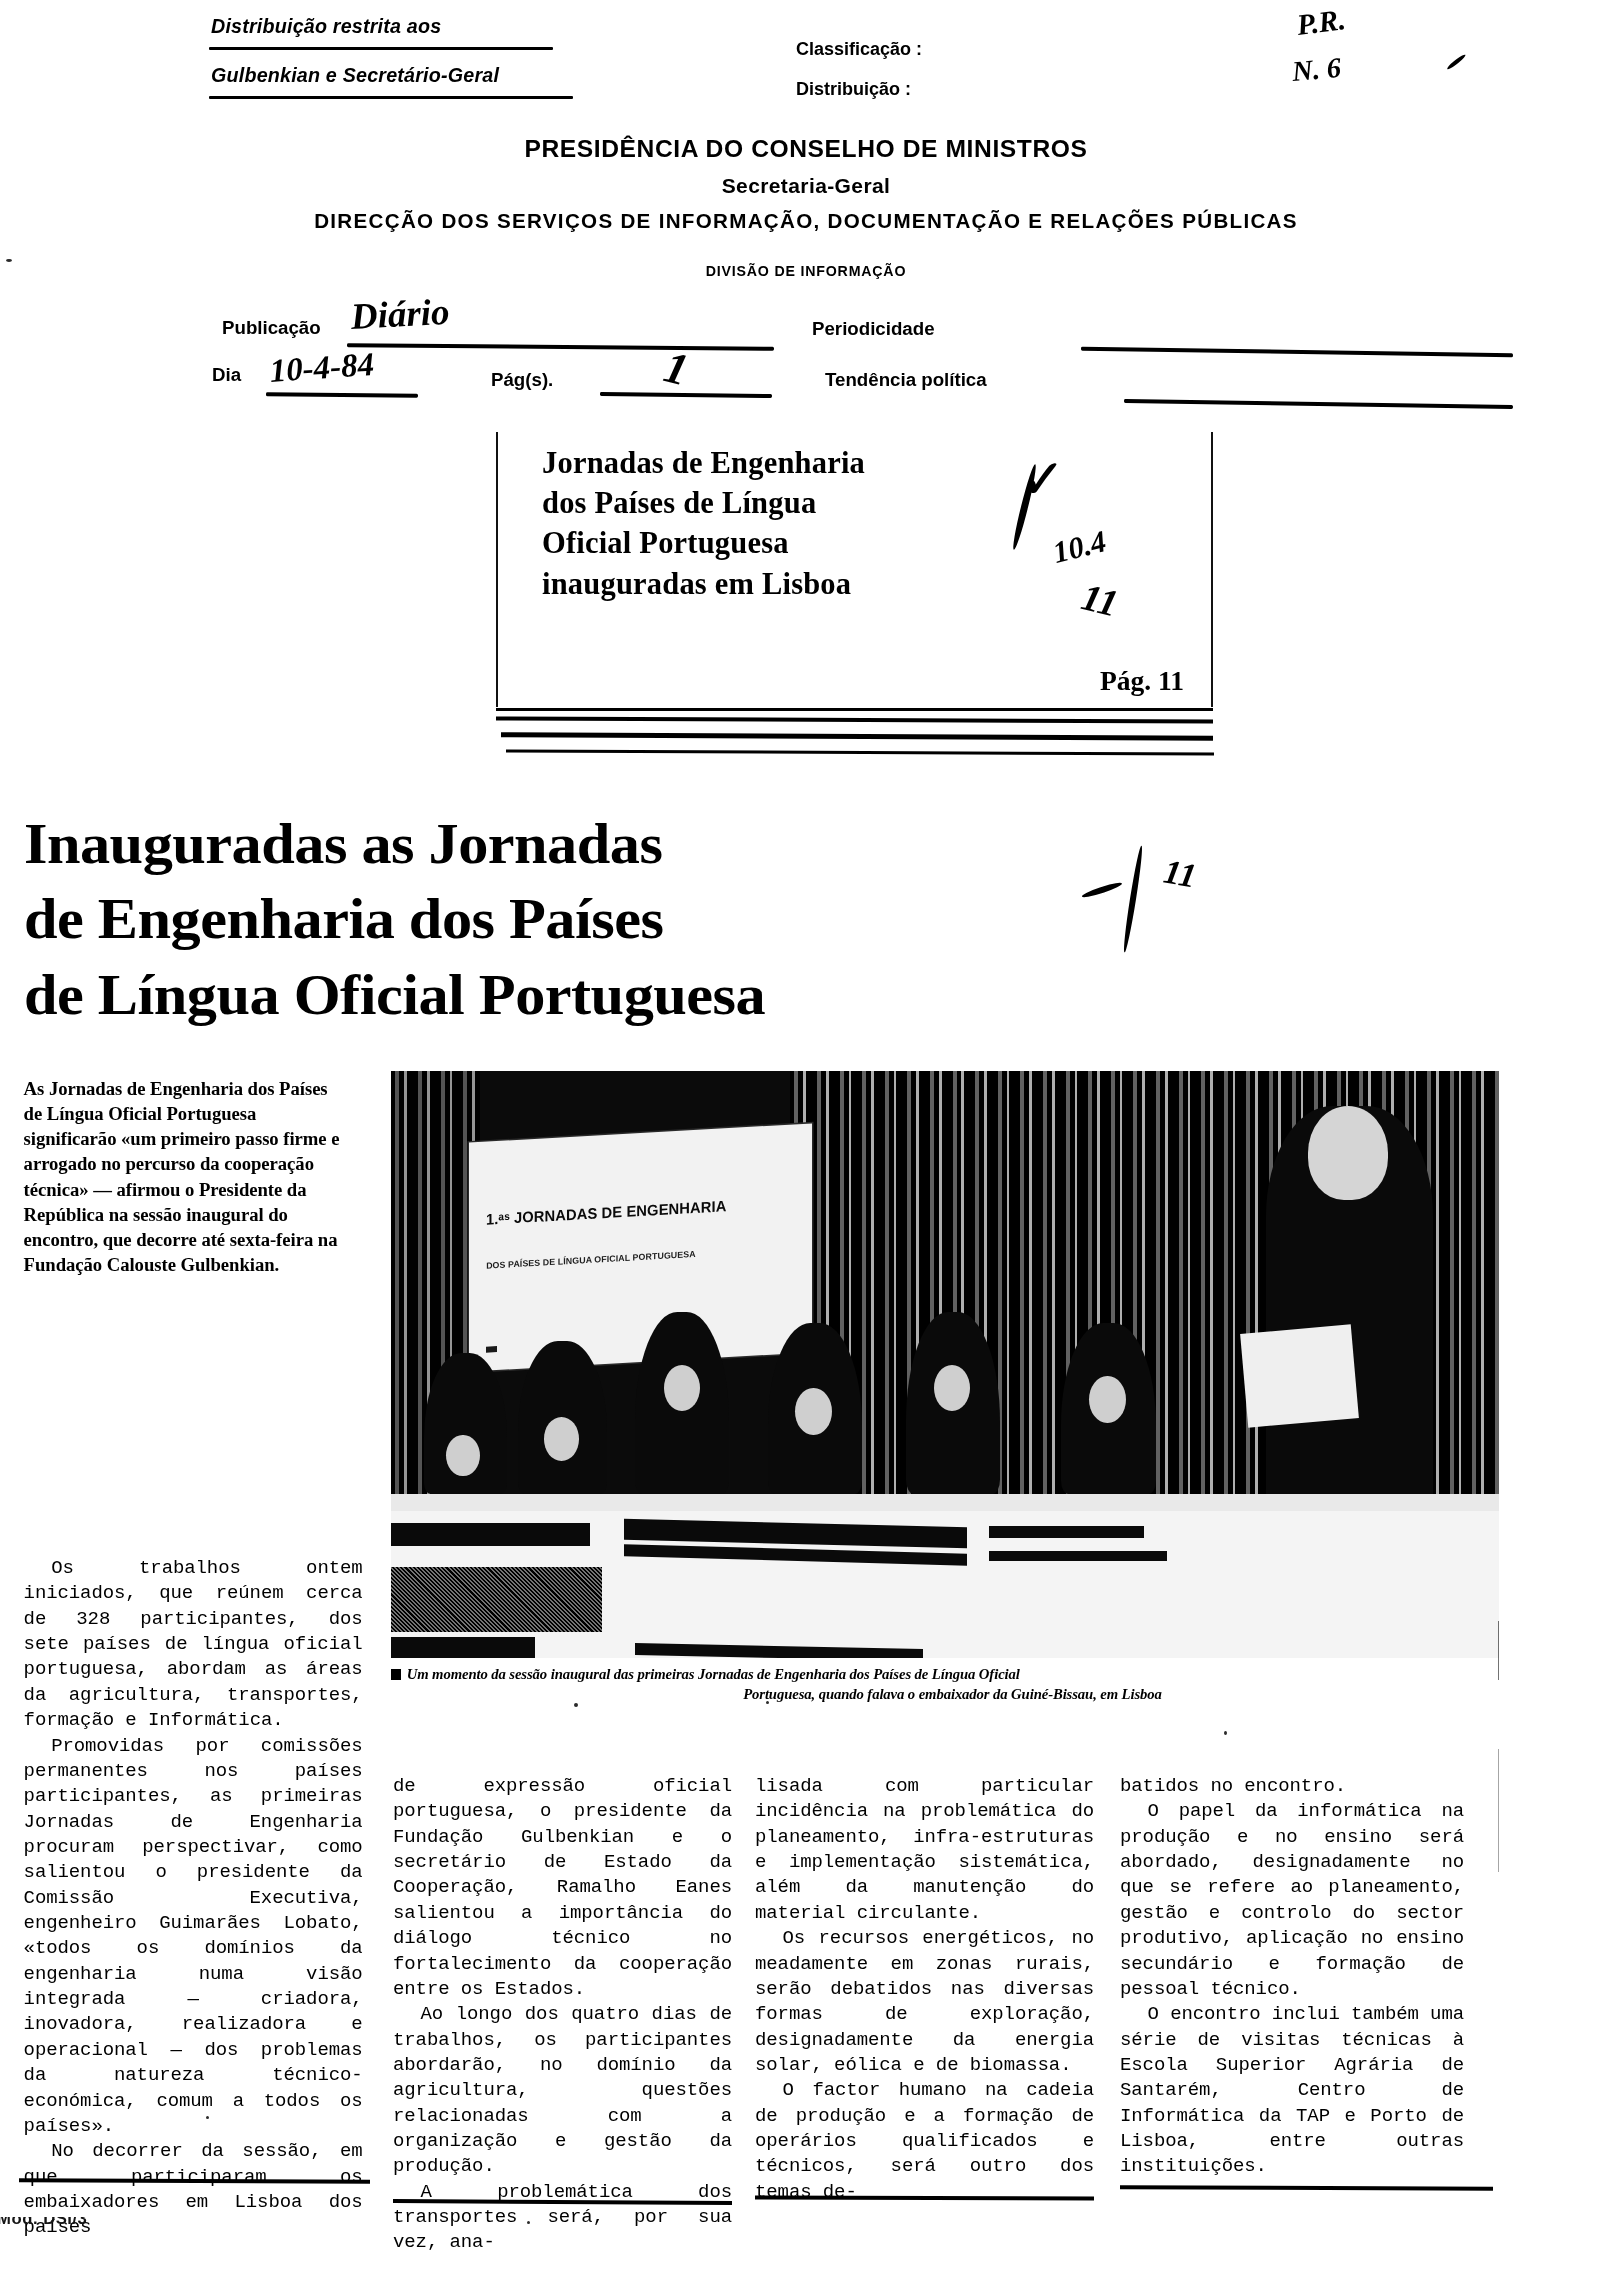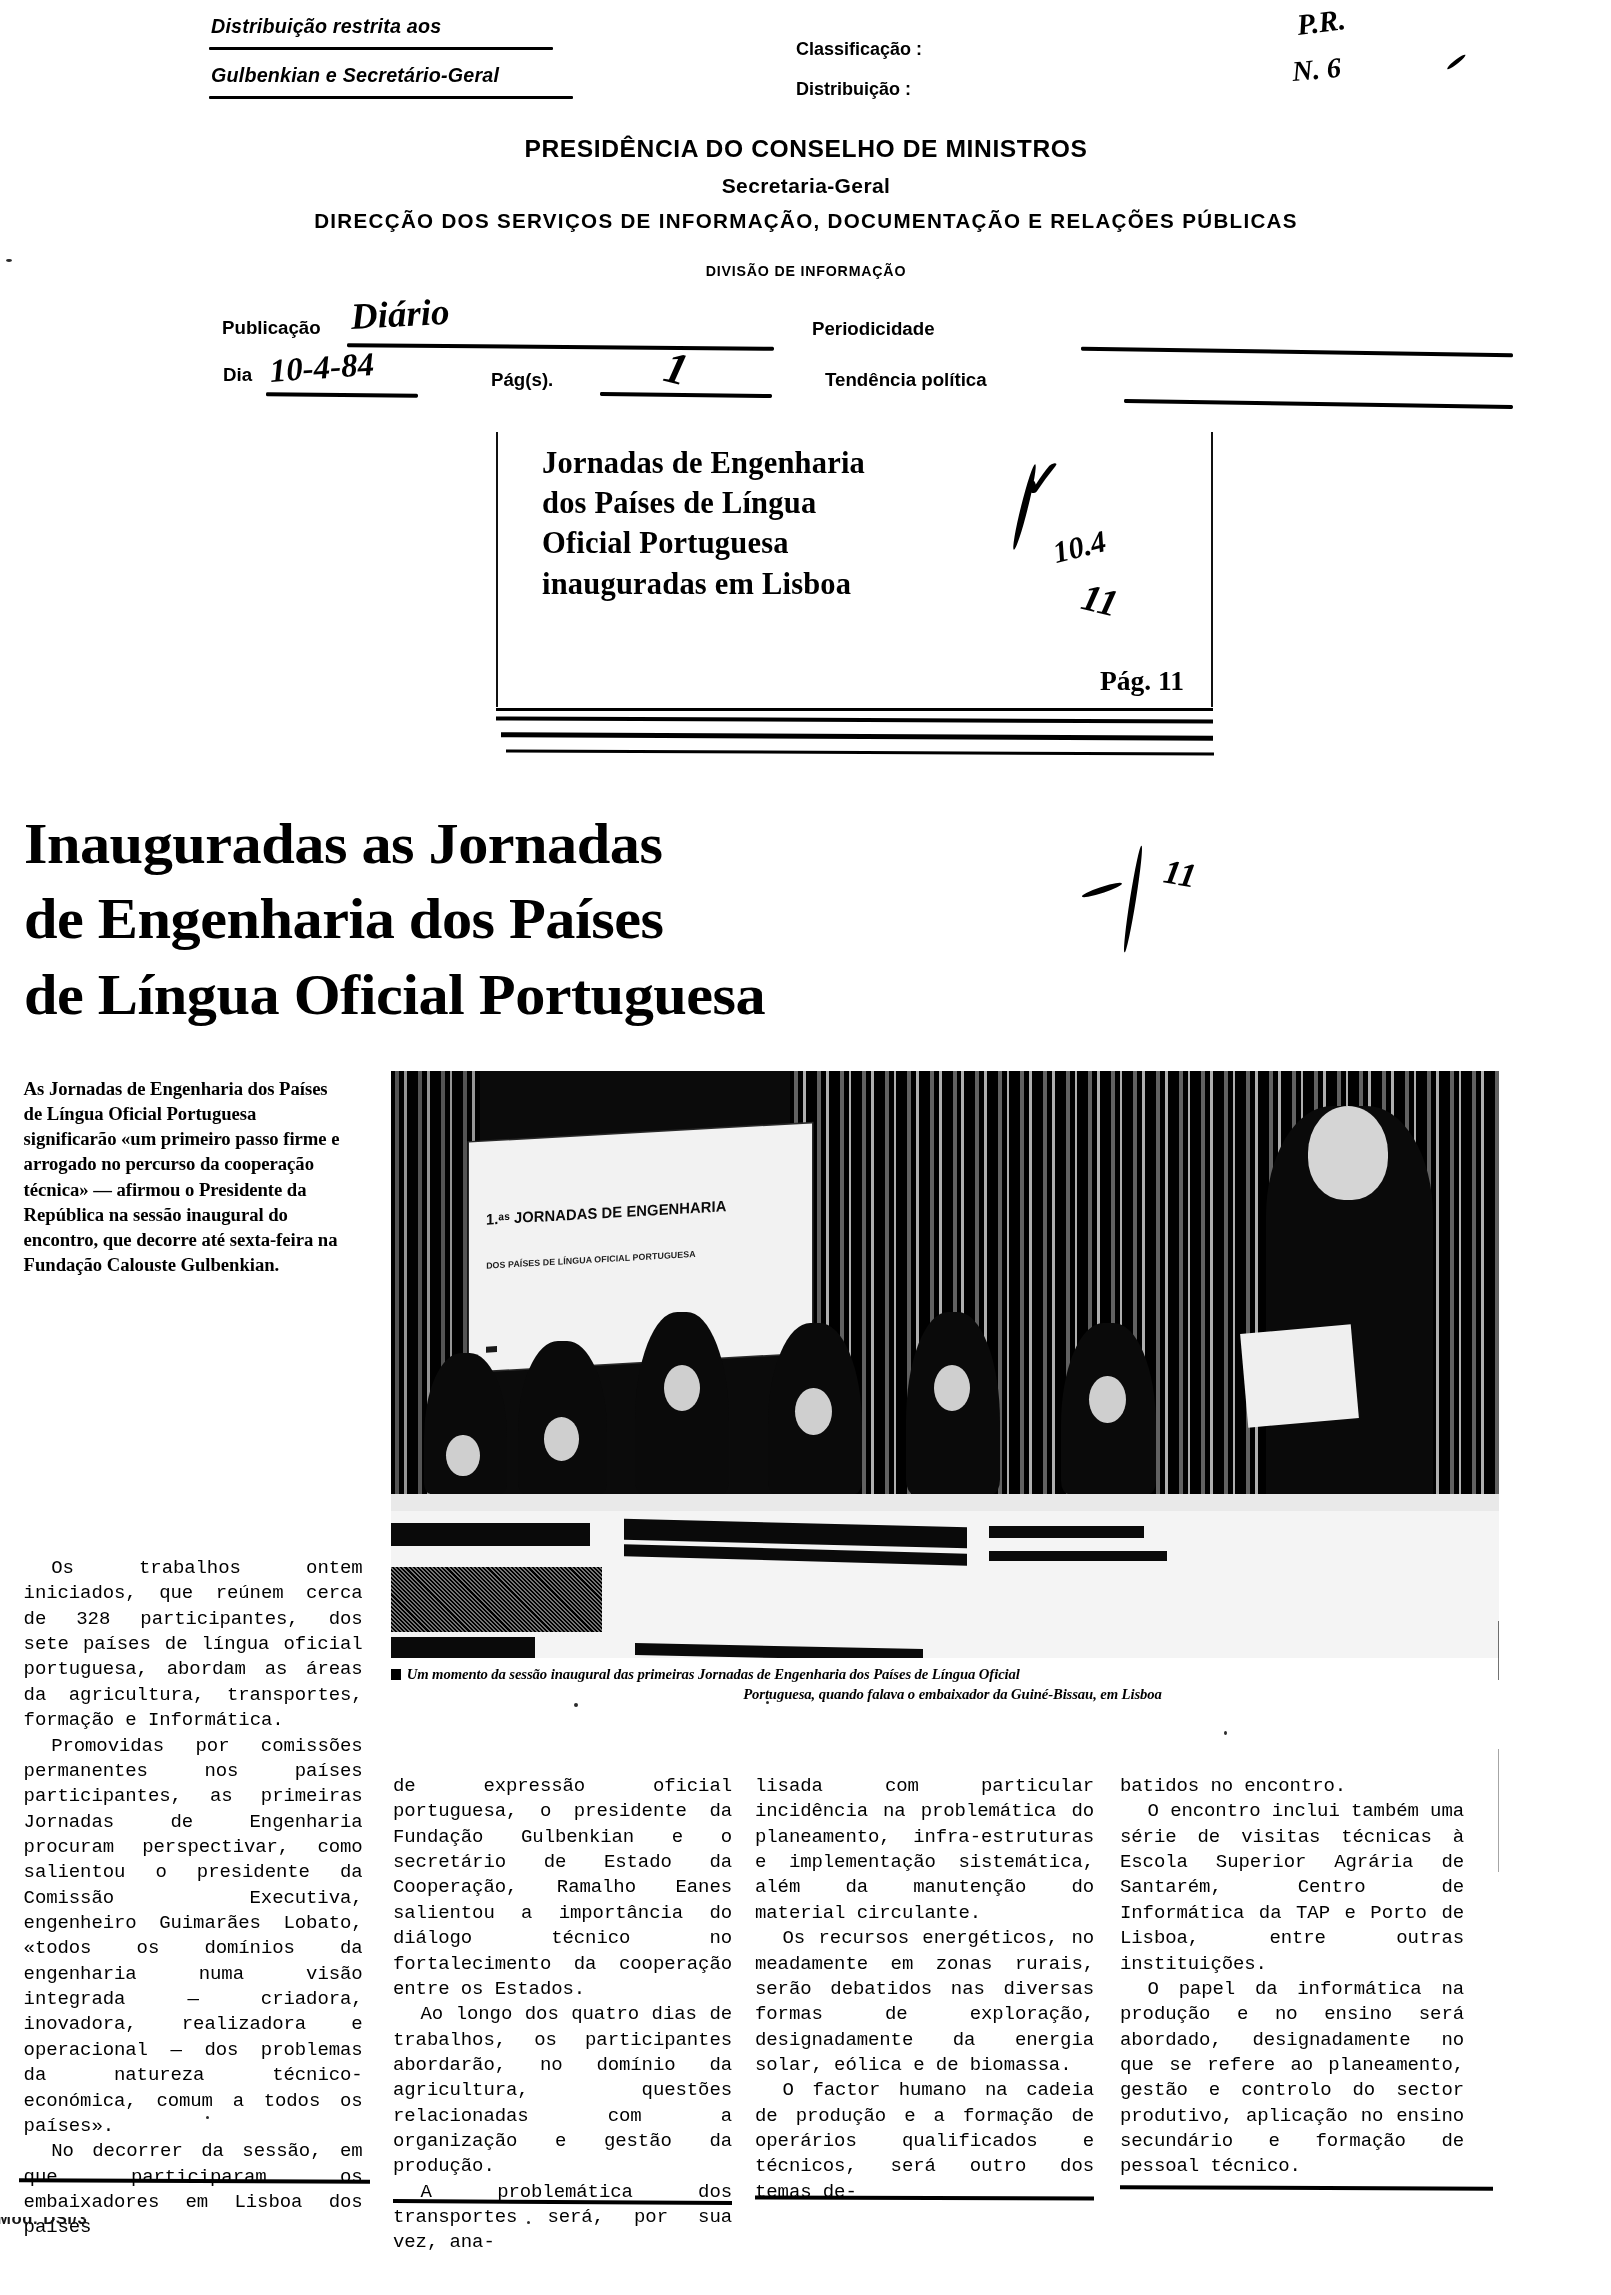--- a/index.html
+++ b/index.html
@@ -363,21 +363,21 @@
 <div>
 
   <div class="form-static" style="left:222px; top:317px;">Publicação</div>
   <div class="handwriting" style="left:352px; top:295px; font-size:37px; transform:rotate(-3deg);">Diário</div>
   <div class="form-rule" style="left:347px; top:345px; width:427px; transform:rotate(0.5deg);"></div>
 
   <div class="form-static" style="left:812px; top:318px;">Periodicidade</div>
   <div class="handwriting" style="left:1096px; top:314px; font-size:30.5px;"></div>
   <div class="form-rule" style="left:1081px; top:350px; width:432px; transform:rotate(0.9deg);"></div>
 
-  <div class="form-static" style="left:223px; top:364px;">Dia</div>
+  <div class="form-static" style="left:212px; top:364px;">Dia</div>
   <div class="handwriting" style="left:271px; top:353px; font-size:33px; transform:rotate(-4deg);">10-4-84</div>
   <div class="form-rule" style="left:266px; top:393px; width:152px; transform:rotate(0.6deg);"></div>
 
   <div class="form-static" style="left:491px; top:369px;">Pág(s).</div>
   <div class="handwriting" style="left:659px; top:339px; font-size:45px; transform:rotate(14deg);">1</div>
   <div class="form-rule" style="left:600px; top:393px; width:172px; transform:rotate(0.7deg);"></div>
 
   <div class="form-static" style="left:825px; top:369px;">Tendência política</div>
   <div class="handwriting" style="left:1145px; top:368px; font-size:30.5px;"></div>
   <div class="form-rule" style="left:1124px; top:402px; width:389px; transform:rotate(0.9deg);"></div>
@@ -475,22 +475,22 @@
 </div>
 
 <div id="col-3" class="body-col">
   <p class="cont">lisada com particular incidência na problemática do planeamento, infra-estruturas e implementação sistemática, além da manutenção do material circulante.</p>
   <p>Os recursos energéticos, no meadamente em zonas rurais, serão debatidos nas diversas formas de exploração, designadamente da energia solar, eólica e de biomassa.</p>
   <p>O factor humano na cadeia de produção e a formação de operários qualificados e técnicos, será outro dos temas de-</p>
 </div>
 
 <div id="col-4" class="body-col">
   <p class="cont">batidos no encontro.</p>
+  <p>O papel da informática na produção e no ensino será abordado, designadamente no que se refere ao planeamento, gestão e controlo do sector produtivo, aplicação no ensino secundário e formação de pessoal técnico.</p>
   <p>O encontro inclui também uma série de visitas técnicas à Escola Superior Agrária de Santarém, Centro de Informática da TAP e Porto de Lisboa, entre outras instituições.</p>
-  <p>O papel da informática na produção e no ensino será abordado, designadamente no que se refere ao planeamento, gestão e controlo do sector produtivo, aplicação no ensino secundário e formação de pessoal técnico.</p>
 </div>
 
 <div class="col-divider" style="left:1498px; top:1621px; height:59px;"></div>
 <div class="col-divider" style="left:1498px; top:1749px; height:123px; opacity:0.35;"></div>
 
 <div class="thick-rule" style="left:18.7px;  top:2179px; width:351px; height:4.4px; transform:rotate(0.25deg);"></div>
 <div class="thick-rule" style="left:393px; top:2200px; width:339px; height:4.4px; transform:rotate(0.3deg);"></div>
 <div class="thick-rule" style="left:755px; top:2196px; width:339px; height:4.4px; transform:rotate(0.2deg);"></div>
 <div class="thick-rule" style="left:1120px; top:2186px; width:373px; height:4.4px; transform:rotate(0.25deg);"></div>
 

